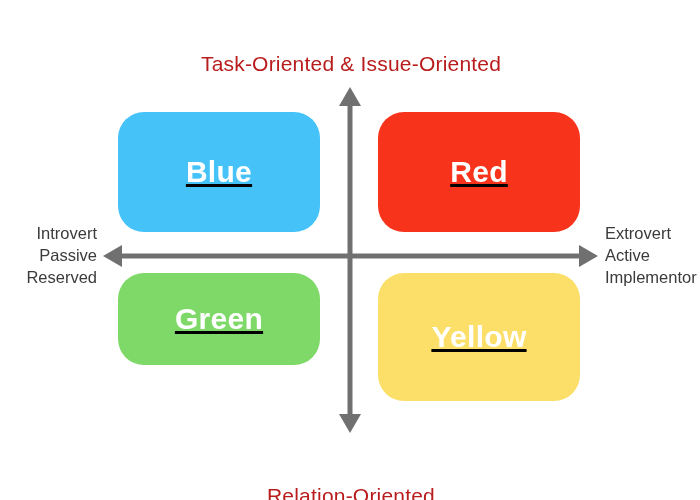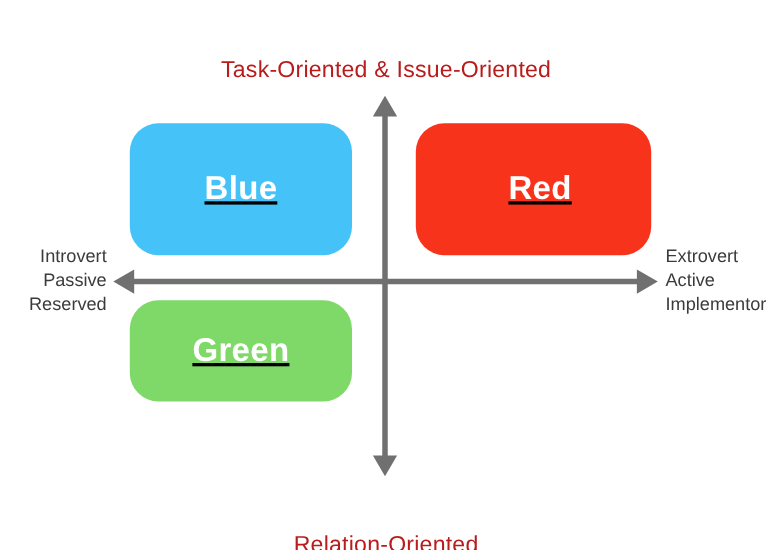--- a/index.html
+++ b/index.html
@@ -110,24 +110,27 @@
   <div class="side-labels right">
     <div>Extrovert</div>
     <div>Active</div>
     <div>Implementor</div>
   </div>
 
   <div class="quadrant top-left" style="background-color: rgb(69, 194, 248);">
     <span class="quadrant-label">Blue</span>
   </div>
 
-  <div class="quadrant top-right" style="background-color: rgb(248, 51, 27); padding-left: 12px;">
+  <div class="quadrant top-right" style="background-color: rgb(248, 51, 27);">
     <span class="quadrant-label">Red</span>
   </div>
 
   <div class="quadrant bottom-left" style="background-color: rgb(127, 217, 104);">
     <span class="quadrant-label">Green</span>
   </div>
 
+  <div class="quadrant bottom-right" style="background-color: rgb(251, 223, 105);">
+    <span class="quadrant-label">Yellow</span>
+  </div>
 
   <div class="axis-title bottom">Relation-Oriented</div>
 
 </div>
 
 </body></html>

